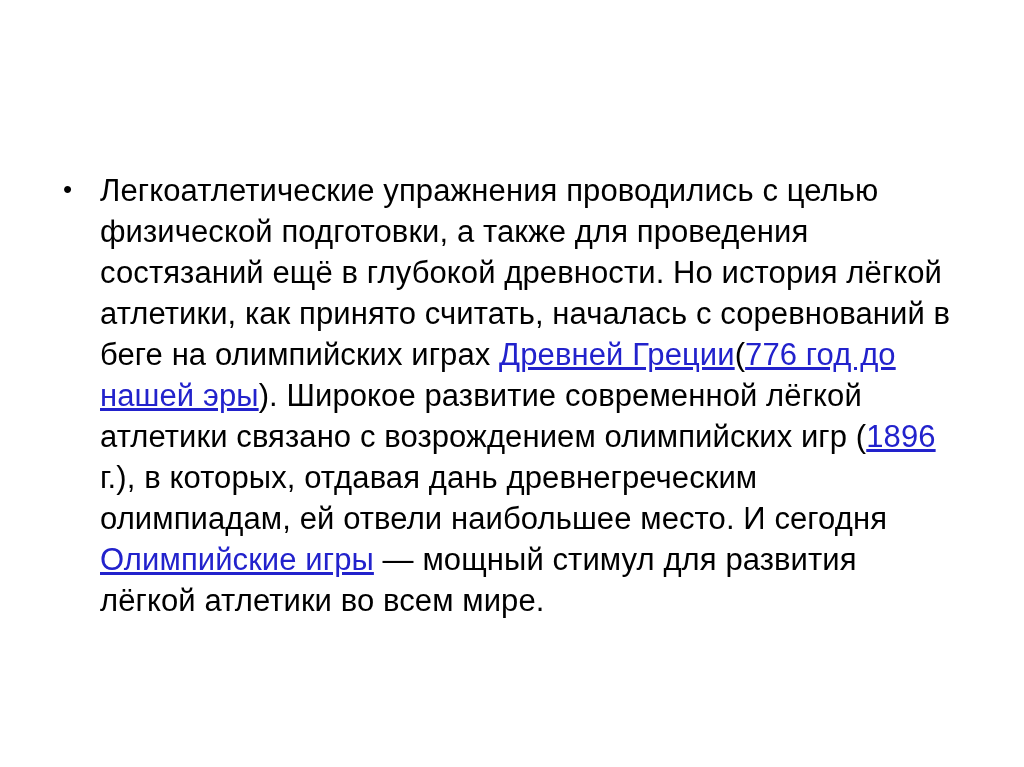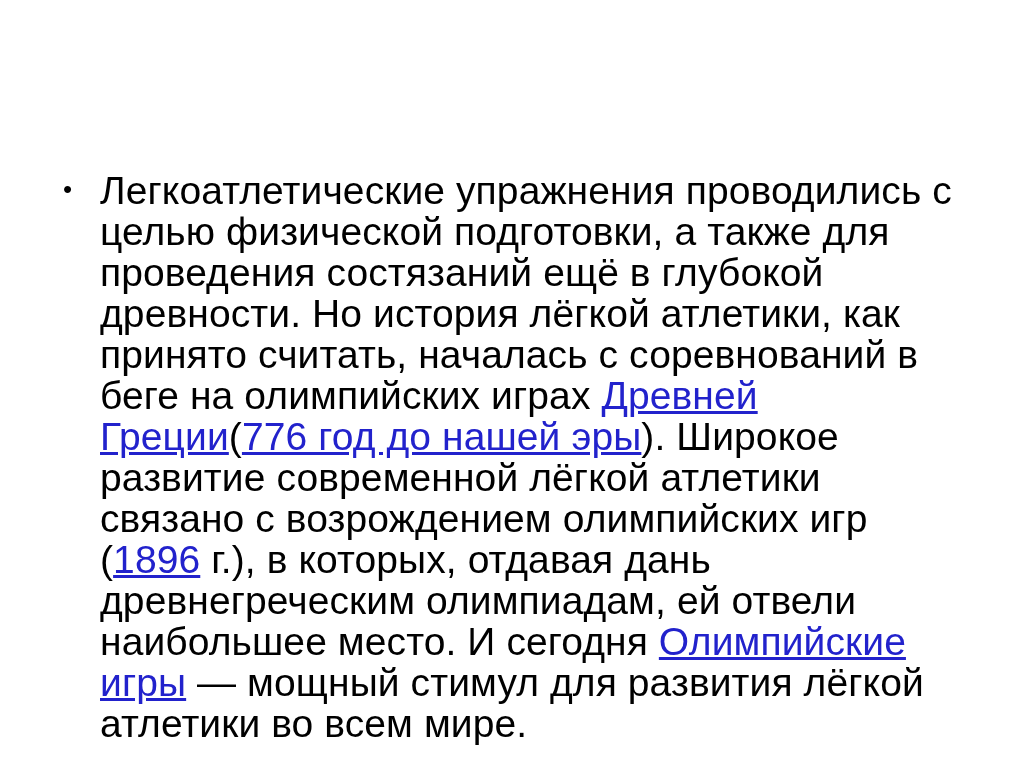--- a/index.html
+++ b/index.html
@@ -28,21 +28,21 @@
   }
   ul.bullet-list {
     margin: 0;
     padding: 0;
     list-style: none;
   }
   li.bullet-item {
     position: relative;
     padding-left: 48px;
     color: #000000;
-    font-size: 39px;
+    font-size: 31px;
     line-height: 41px;
     letter-spacing: 0.1px;
     text-align: left;
   }
   li.bullet-item::before {
     content: "\2022";
     position: absolute;
     left: 11px;
     top: -1px;
     font-size: 26px;

